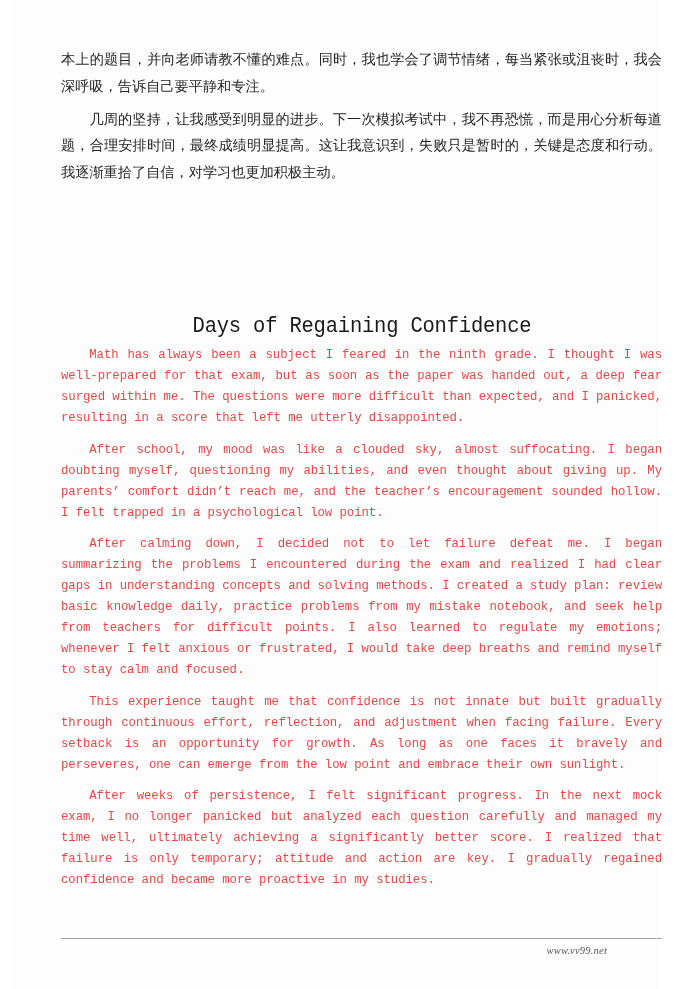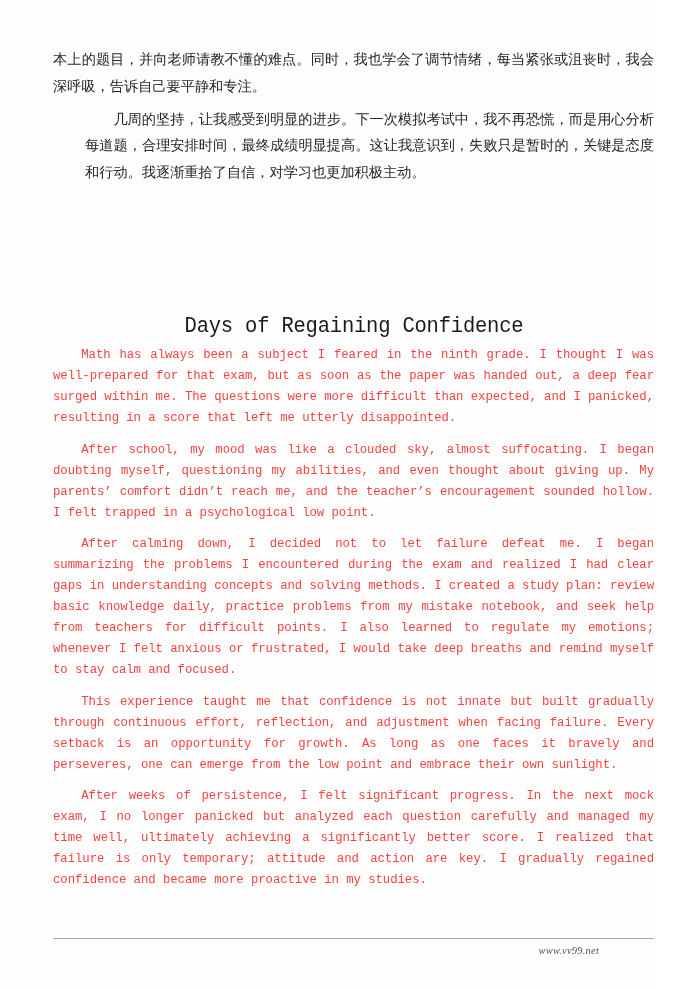--- a/index.html
+++ b/index.html
@@ -9,21 +9,21 @@
     }
     body {
       width: 700px;
       height: 989px;
       position: relative;
       overflow: hidden;
       color: #2a2a2a;
     }
     .page {
       position: absolute;
-      left: 4px; top: 0;
+      left: 12px; top: 0;
       width: 647px;
       height: 989px;
       background: #fdfdfd;
     }
     .content {
       position: absolute;
       left: 49px;
       width: 601px;
     }
     .cn {
@@ -31,21 +31,21 @@
       font-family: "DejaVu Serif", "Liberation Serif", serif;
       font-size: 14.2px;
       line-height: 26.5px;
       color: #262626;
     }
     .cn p {
       margin: 0 0 6.5px 0;
       text-align: justify;
       text-align-last: left;
     }
-    .cn p.indent { text-indent: 2em; margin-left: 32px; }
+    .cn p.indent { text-indent: 2em; }
     .title {
       position: absolute;
       left: 0;
       width: 700px;
       top: 300px;
       text-align: center;
       font-family: "Liberation Mono", "DejaVu Sans Mono", monospace;
       font-size: 20.5px;
       font-weight: normal;
       color: #1a1a1a;

